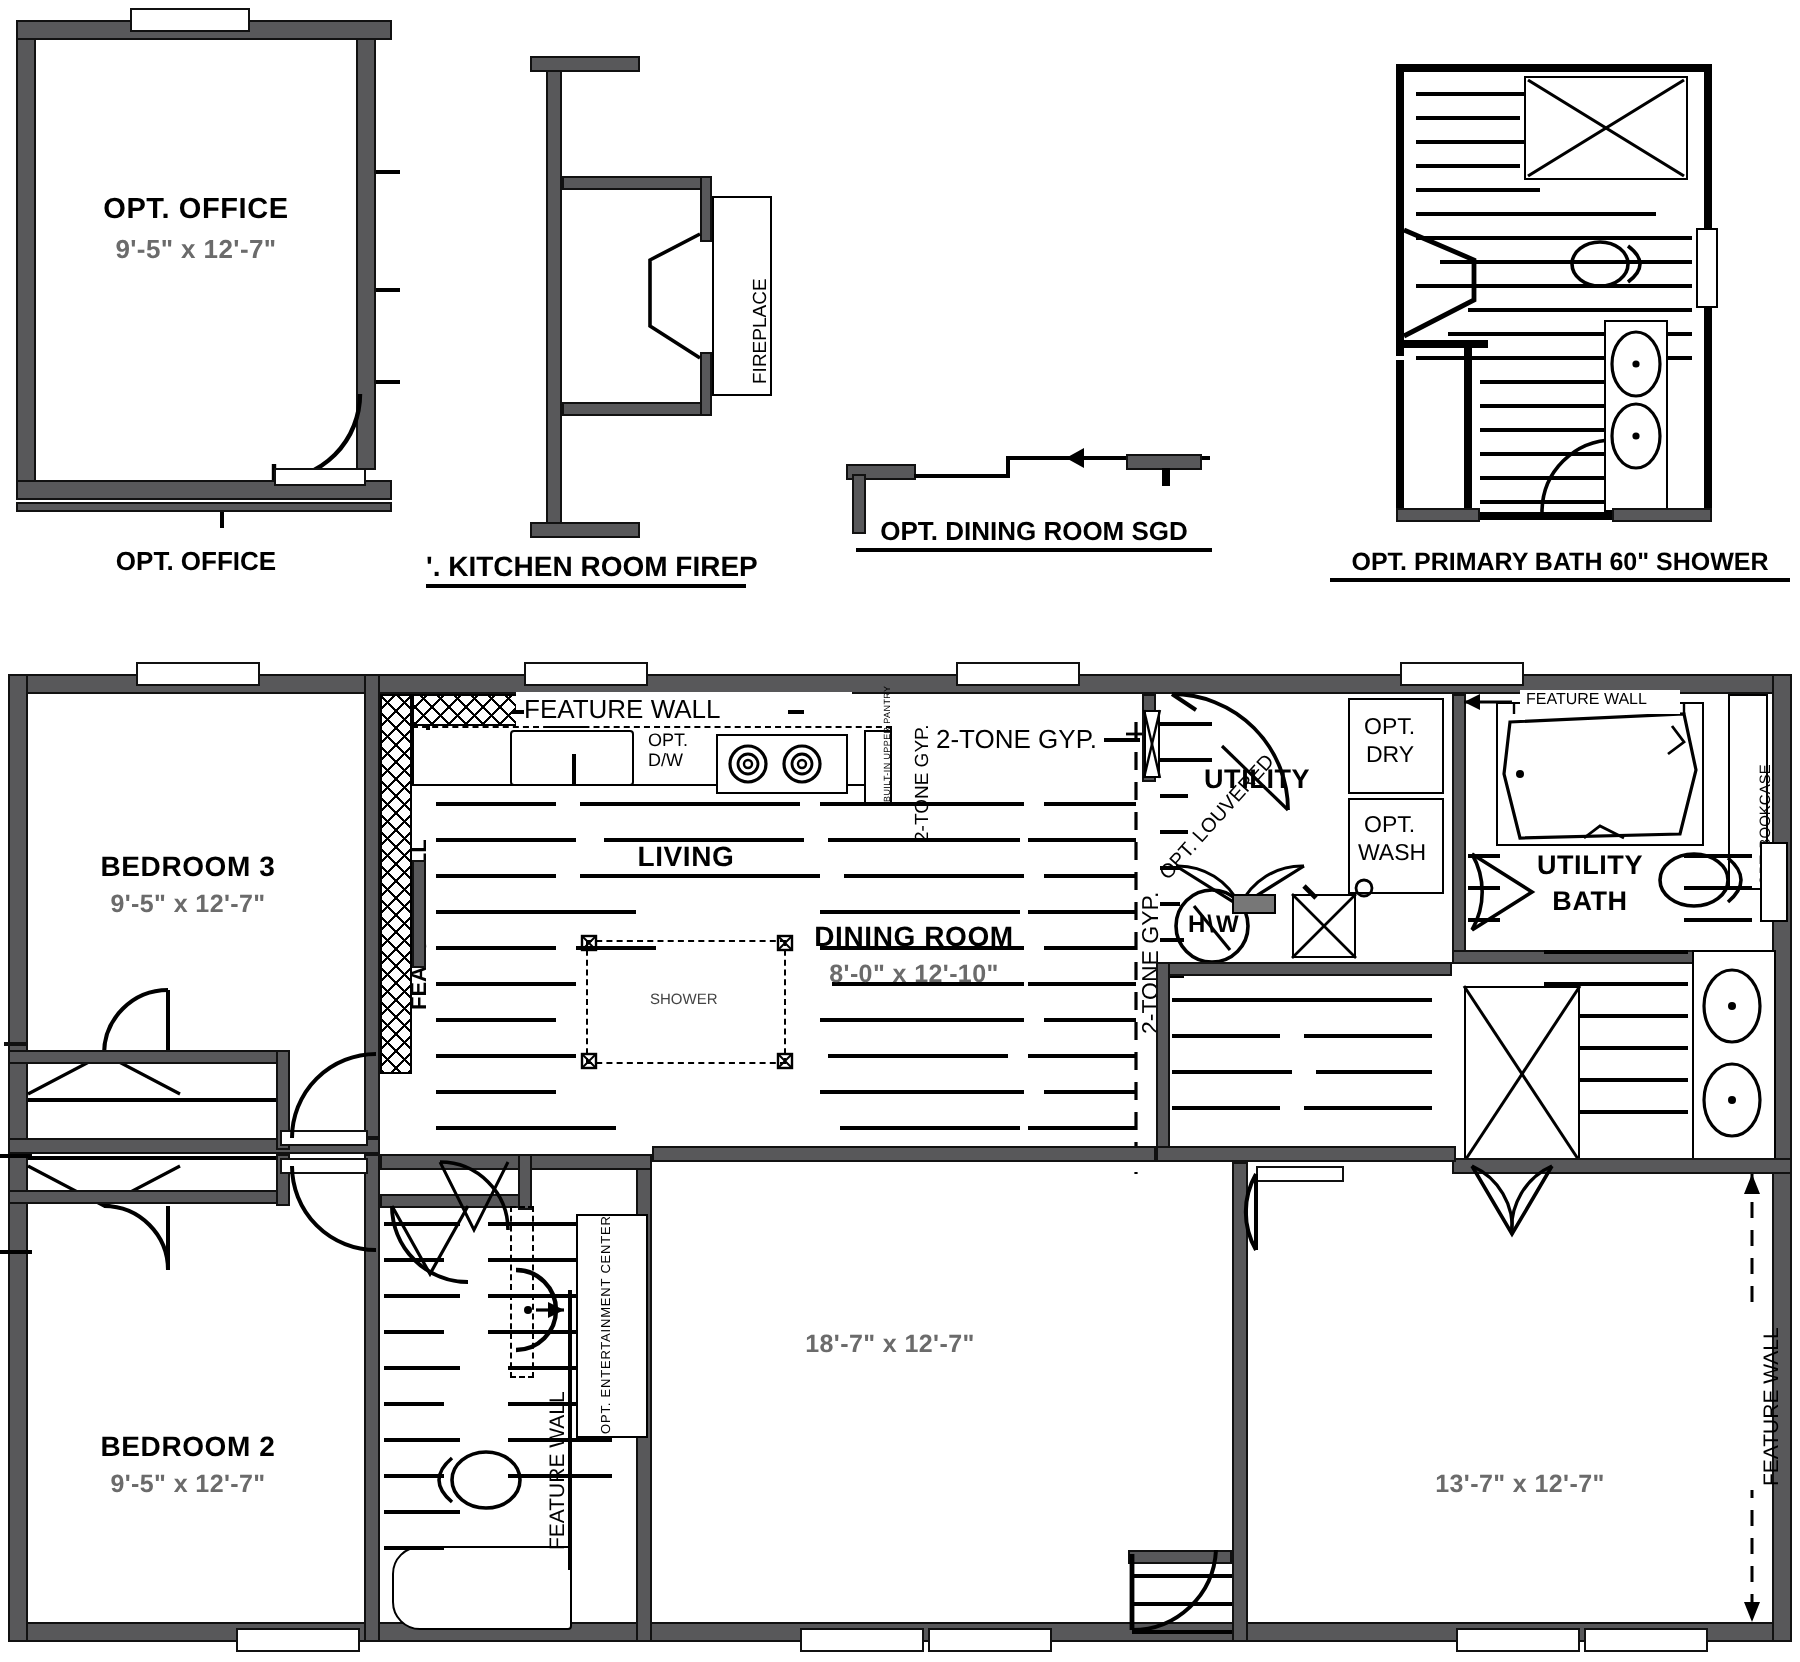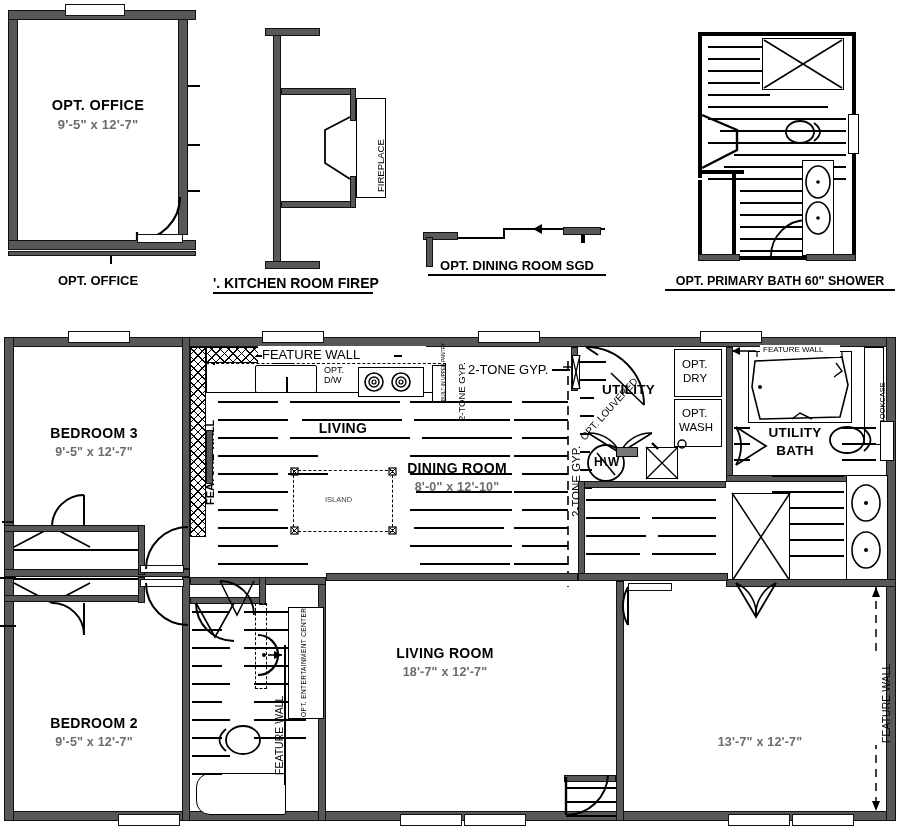--- a/index.html
+++ b/index.html
@@ -250,21 +250,21 @@
     <div class="thin" style="left:256px;top:30px;width:6px;height:1.6px;"></div>
     <div class="thin" style="left:394px;top:30px;width:8px;height:1.6px;"></div>
 
     <div class="tiny" style="left:324px;top:40px;font-size:9px;">OPT.</div>
     <div class="tiny" style="left:324px;top:50px;font-size:9px;">D/W</div>
 
     <div class="box" style="left:432px;top:40px;width:14px;height:38px;"></div>
     <div class="vtext" style="left:441px;top:76px;font-size:4.5px;transform:rotate(-90deg);letter-spacing:.2px;">BUILT-IN UPPER PANTRY</div>
 
     <div class="boxd" style="left:293px;top:145px;width:100px;height:62px;"></div>
-    <div class="tiny" style="left:325px;top:170px;font-size:7.5px;color:#444;">ISLAND</div>
+    <div class="tiny" style="left:325px;top:170px;font-size:7.5px;color:#444;">SHOWER</div>
     <svg width="900" height="506">
       <rect class="ln" x="291" y="143" width="7" height="7" stroke-width="1.2" fill="#fff"></rect>
       <line class="ln" x1="291" y1="143" x2="298" y2="150" stroke-width="1"></line>
       <line class="ln" x1="298" y1="143" x2="291" y2="150" stroke-width="1"></line>
       <rect class="ln" x="389" y="143" width="7" height="7" stroke-width="1.2" fill="#fff"></rect>
       <line class="ln" x1="389" y1="143" x2="396" y2="150" stroke-width="1"></line>
       <line class="ln" x1="396" y1="143" x2="389" y2="150" stroke-width="1"></line>
       <rect class="ln" x="291" y="202" width="7" height="7" stroke-width="1.2" fill="#fff"></rect>
       <line class="ln" x1="291" y1="202" x2="298" y2="209" stroke-width="1"></line>
       <line class="ln" x1="298" y1="202" x2="291" y2="209" stroke-width="1"></line>
@@ -514,21 +514,20 @@
         <i style="left:62px;top:112px;width:52px;"></i>
       <i style="left:0px;top:130px;width:30px;"></i>
         <i style="left:62px;top:130px;width:52px;"></i>
       <i style="left:0px;top:148px;width:38px;"></i>
       <i style="left:0px;top:166px;width:30px;"></i>
     </div>
 
     <div class="box" style="left:288px;top:282px;width:36px;height:112px;"></div>
     <div class="vtext" style="left:300px;top:392px;font-size:6.5px;letter-spacing:.4px;transform:rotate(-90deg);">OPT. ENTERTAINMENT CENTER</div>
 
-    <div class="rname" style="left:350px;top:320px;width:190px;font-size:14px;">LIVING ROOM</div>
     <div class="rdim" style="left:350px;top:340px;width:190px;font-size:12.5px;">18'-7"  x  12'-7"</div>
     <div class="wall" style="left:326px;top:248px;width:252px;height:8px;"></div>
 
     <div class="wall" style="left:564px;top:450px;width:52px;height:7px;"></div>
     <svg width="900" height="506">
       <path class="ln" d="M566 490 A 42 42 0 0 0 608 450" stroke-width="2"></path>
       <line class="ln" x1="566" y1="452" x2="566" y2="490" stroke-width="2.4"></line>
     </svg>
     <div class="joist" style="left:566px;top:452px;width:54px;height:40px;">
       <i style="left:0px;top:10px;width:54px;"></i>

